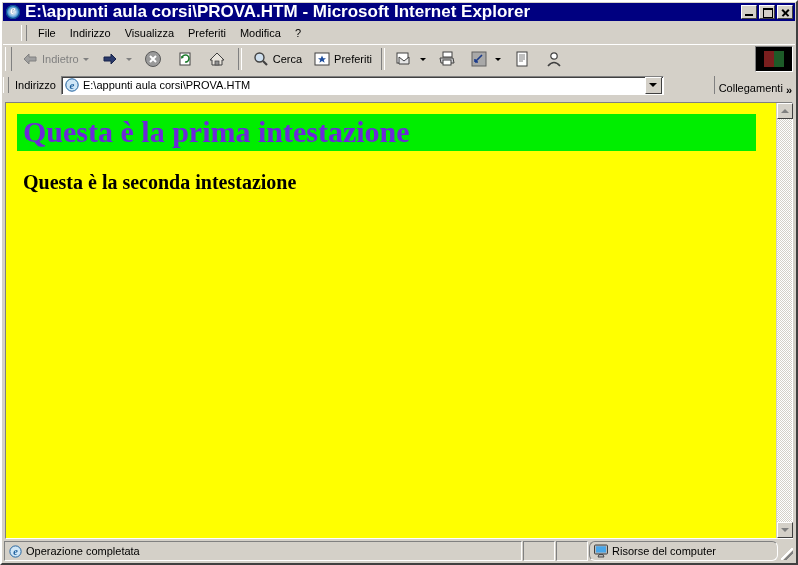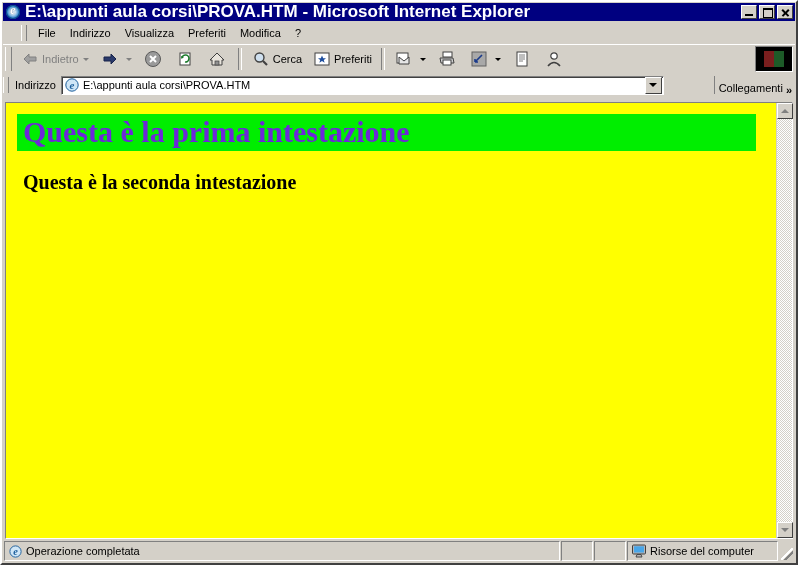--- a/index.html
+++ b/index.html
@@ -425,21 +425,21 @@
     display: flex;
     align-items: center;
     font-size: 11px;
     color: #000;
     padding: 0 3px;
     white-space: nowrap;
     overflow: hidden;
   }
   .sb-main { flex: 1 1 auto; }
   .sb-small { width: 32px; flex: 0 0 auto; margin-left: 1px; }
-  .sb-zone { width: 151px; flex: 0 0 auto; margin-left: 1px; }
+  .sb-zone { width: 189px; flex: 0 0 auto; margin-left: 1px; border-radius: 6px; }
   .sb-grip {
     width: 16px;
     flex: 0 0 auto;
     position: relative;
   }
   .sb-grip::after {
     content: "";
     position: absolute;
     right: 1px; bottom: 1px;
     width: 12px; height: 12px;

